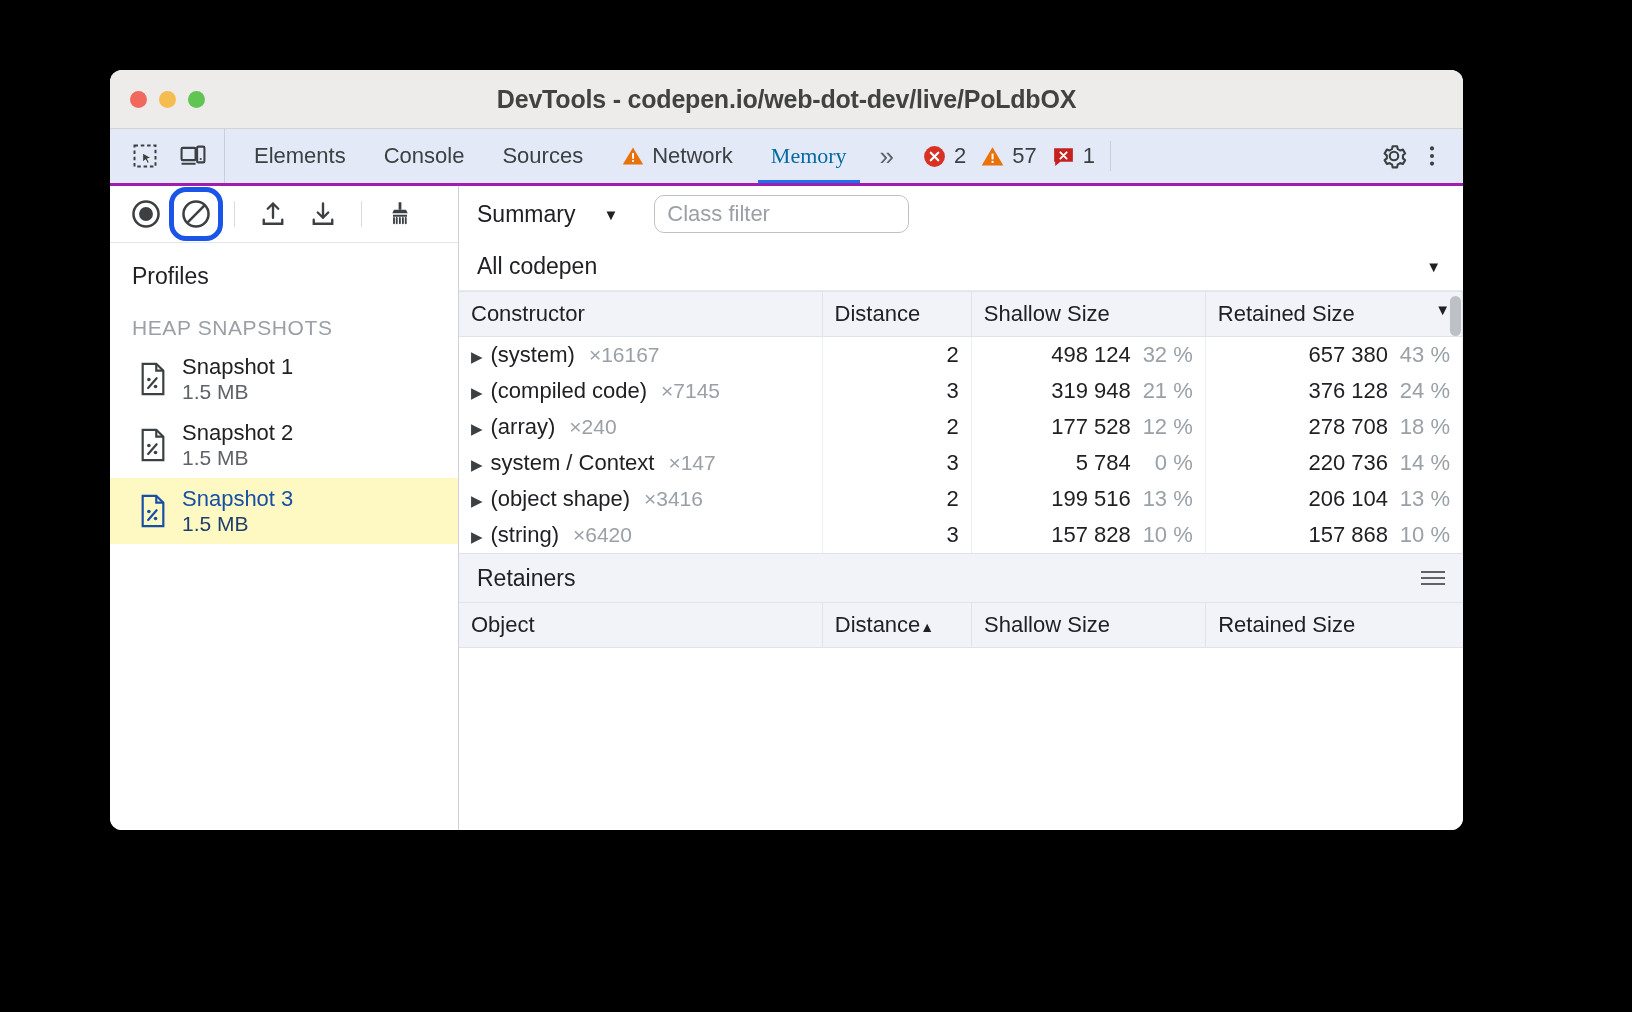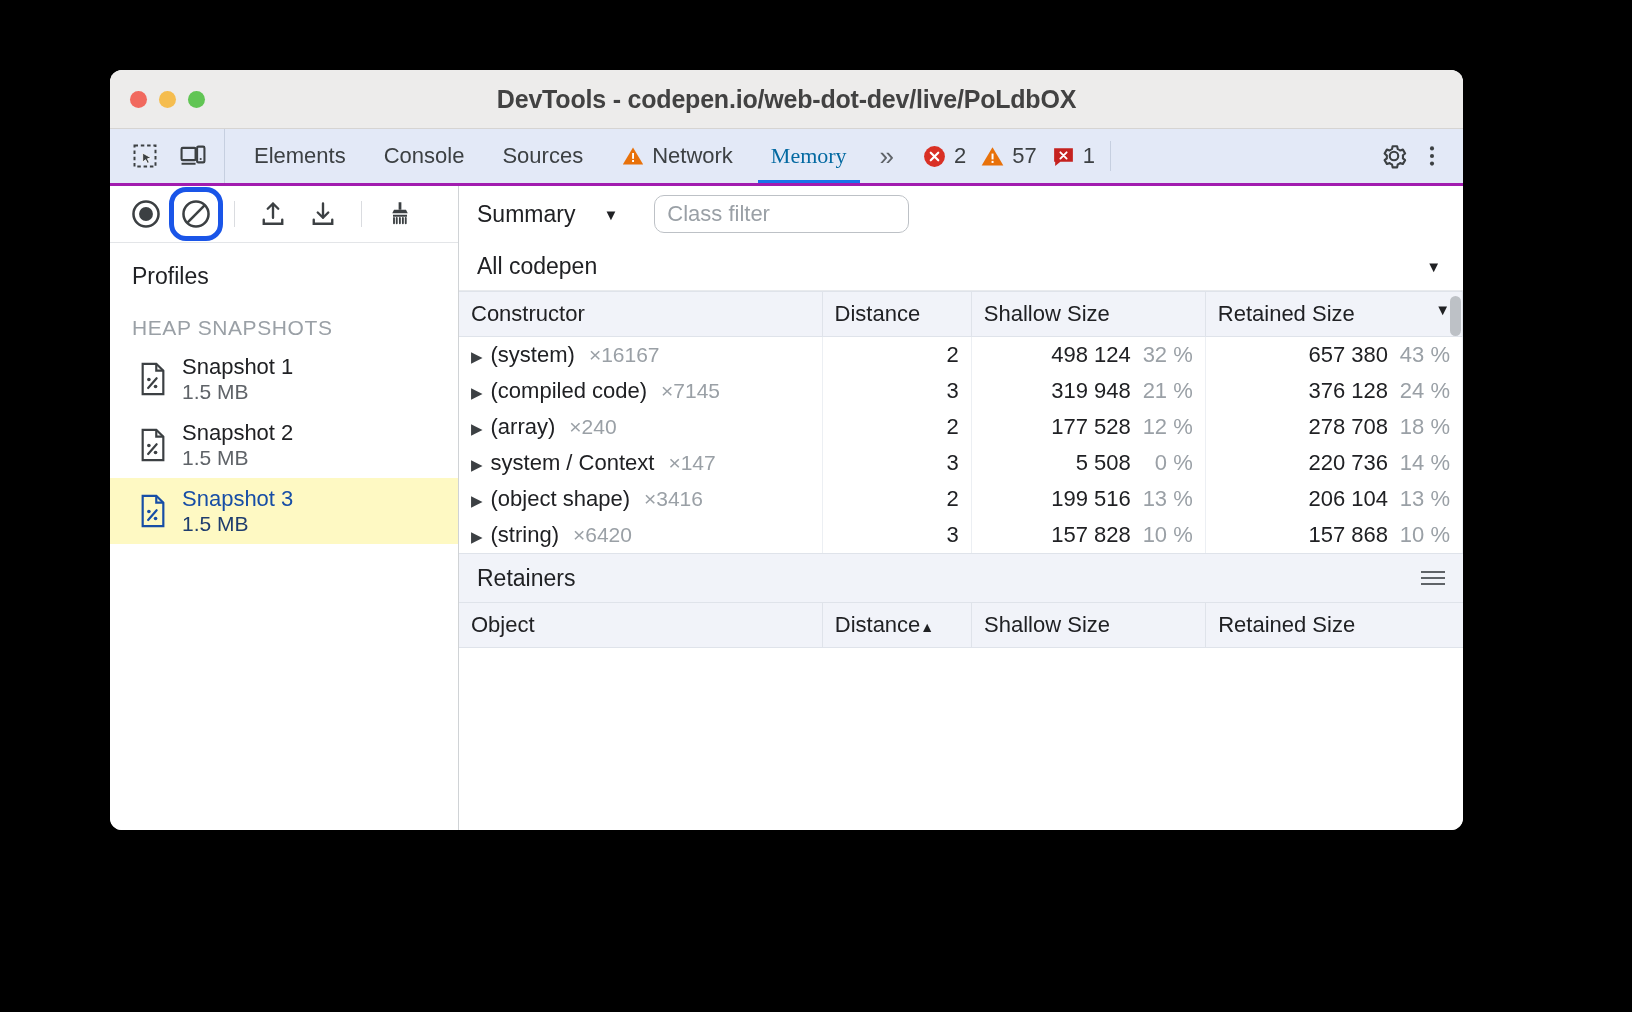--- a/index.html
+++ b/index.html
@@ -571,21 +571,21 @@
               </td>
               <td class="num">2</td>
               <td class="num"><span>177 528</span><span class="pct">12 %</span></td>
               <td class="num"><span>278 708</span><span class="pct">18 %</span></td>
             </tr>
             <tr>
               <td>
                 <span class="tri">▶</span><span>system / Context</span><span class="cnt">×147</span>
               </td>
               <td class="num">3</td>
-              <td class="num"><span>5 508</span><span class="pct">0 %</span></td>
+              <td class="num"><span>5 784</span><span class="pct">0 %</span></td>
               <td class="num"><span>220 736</span><span class="pct">14 %</span></td>
             </tr>
             <tr>
               <td>
                 <span class="tri">▶</span><span>(object shape)</span><span class="cnt">×3416</span>
               </td>
               <td class="num">2</td>
               <td class="num"><span>199 516</span><span class="pct">13 %</span></td>
               <td class="num"><span>206 104</span><span class="pct">13 %</span></td>
             </tr>

